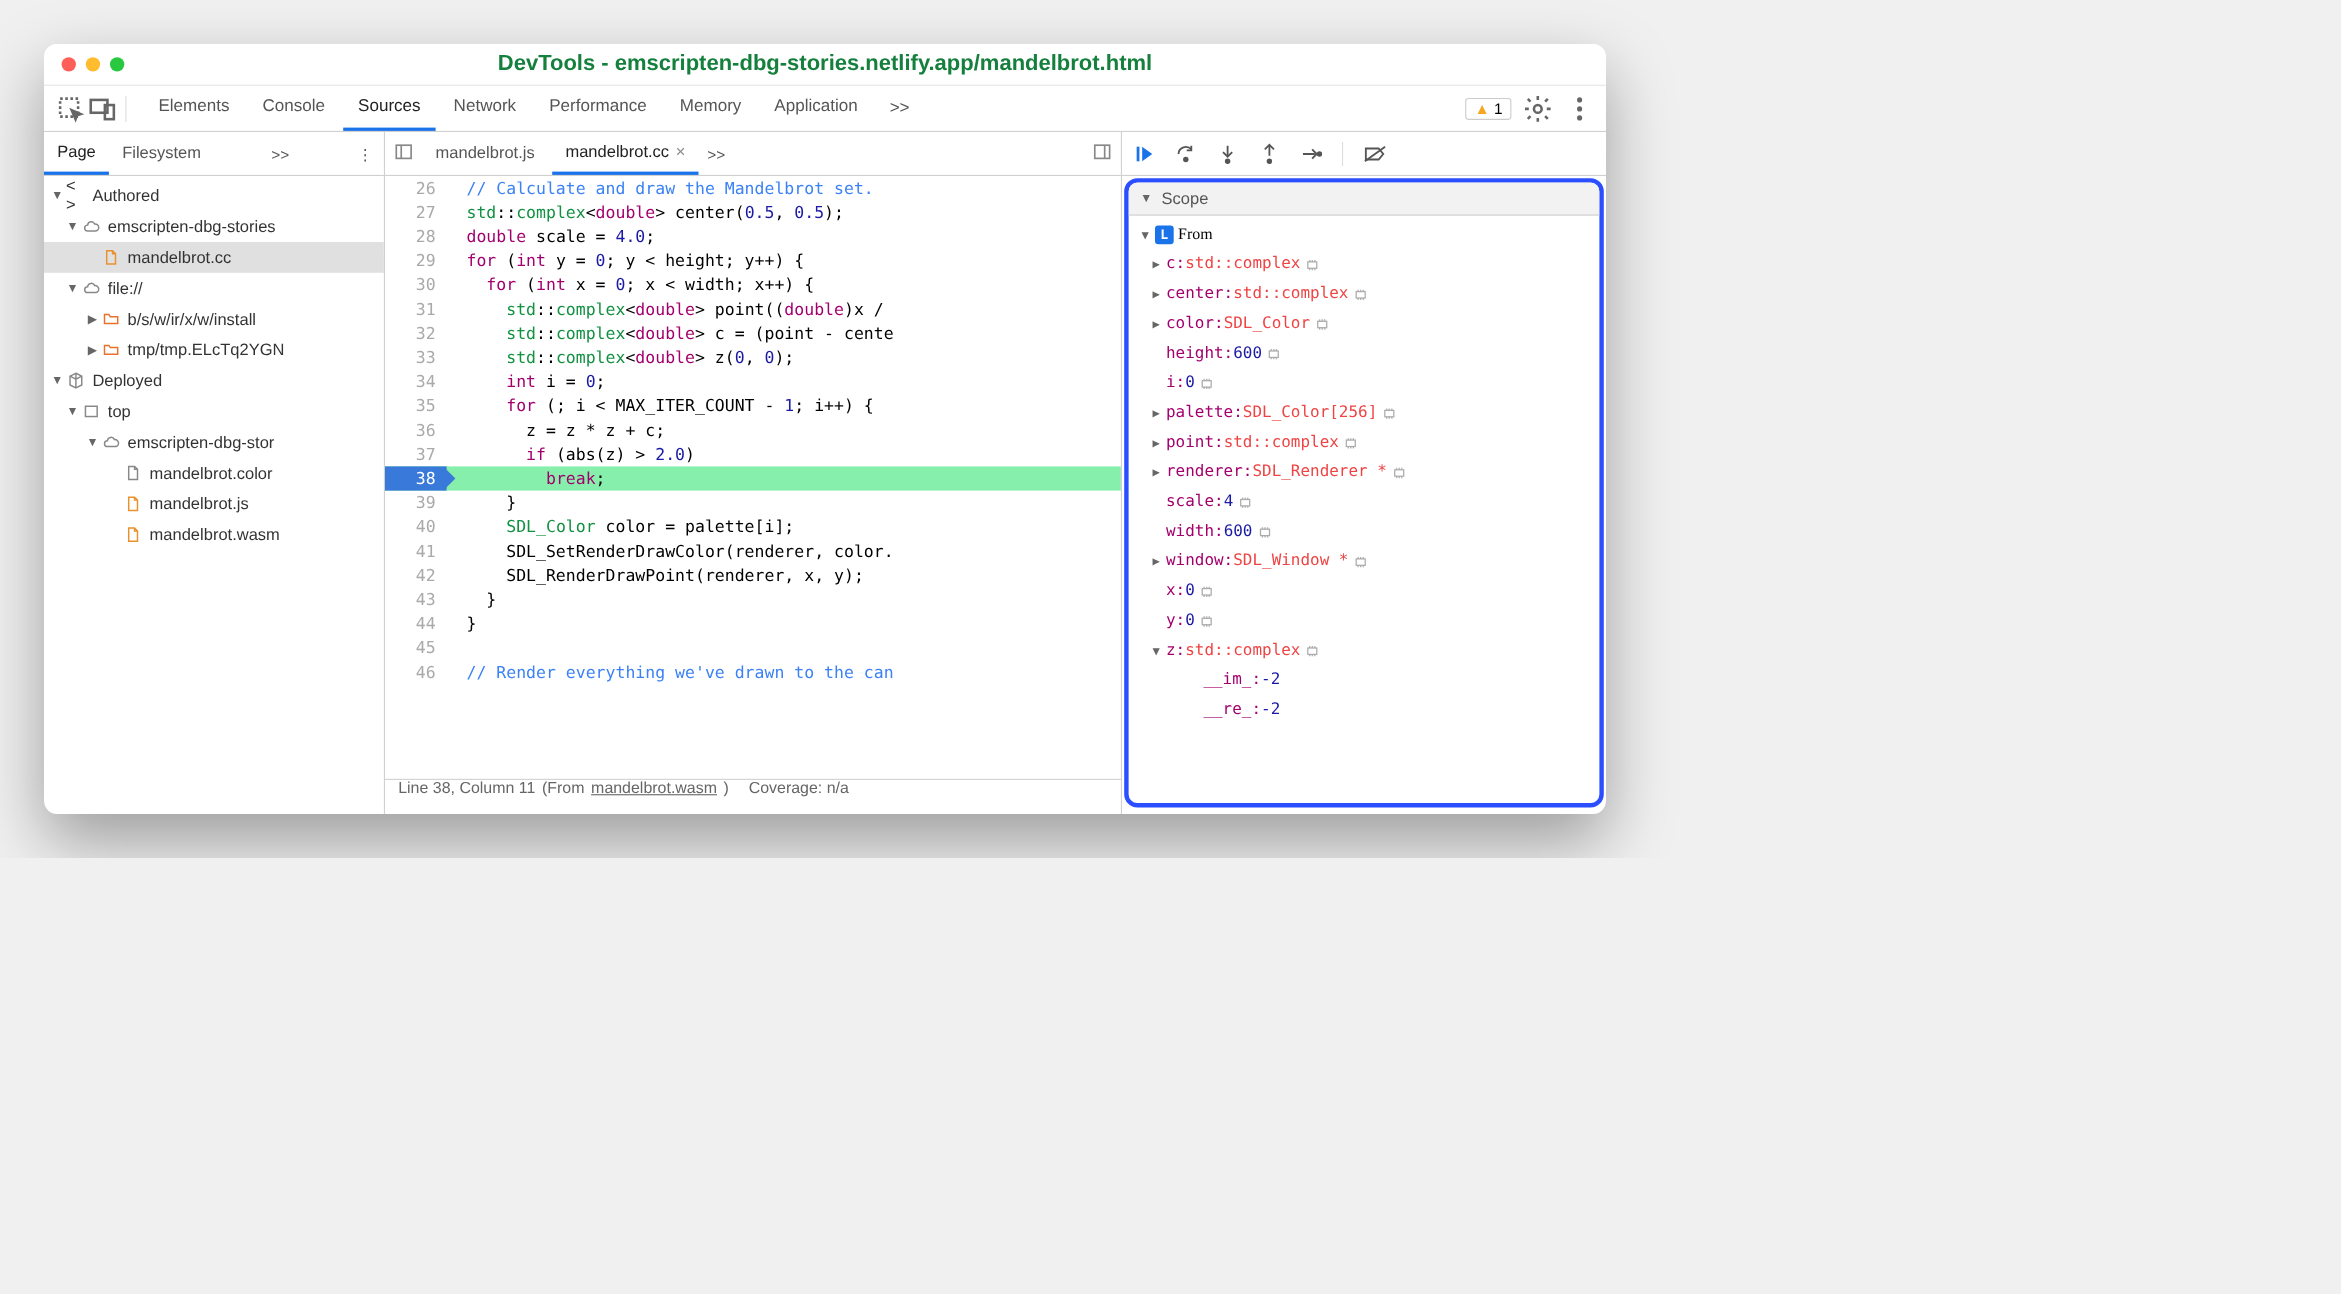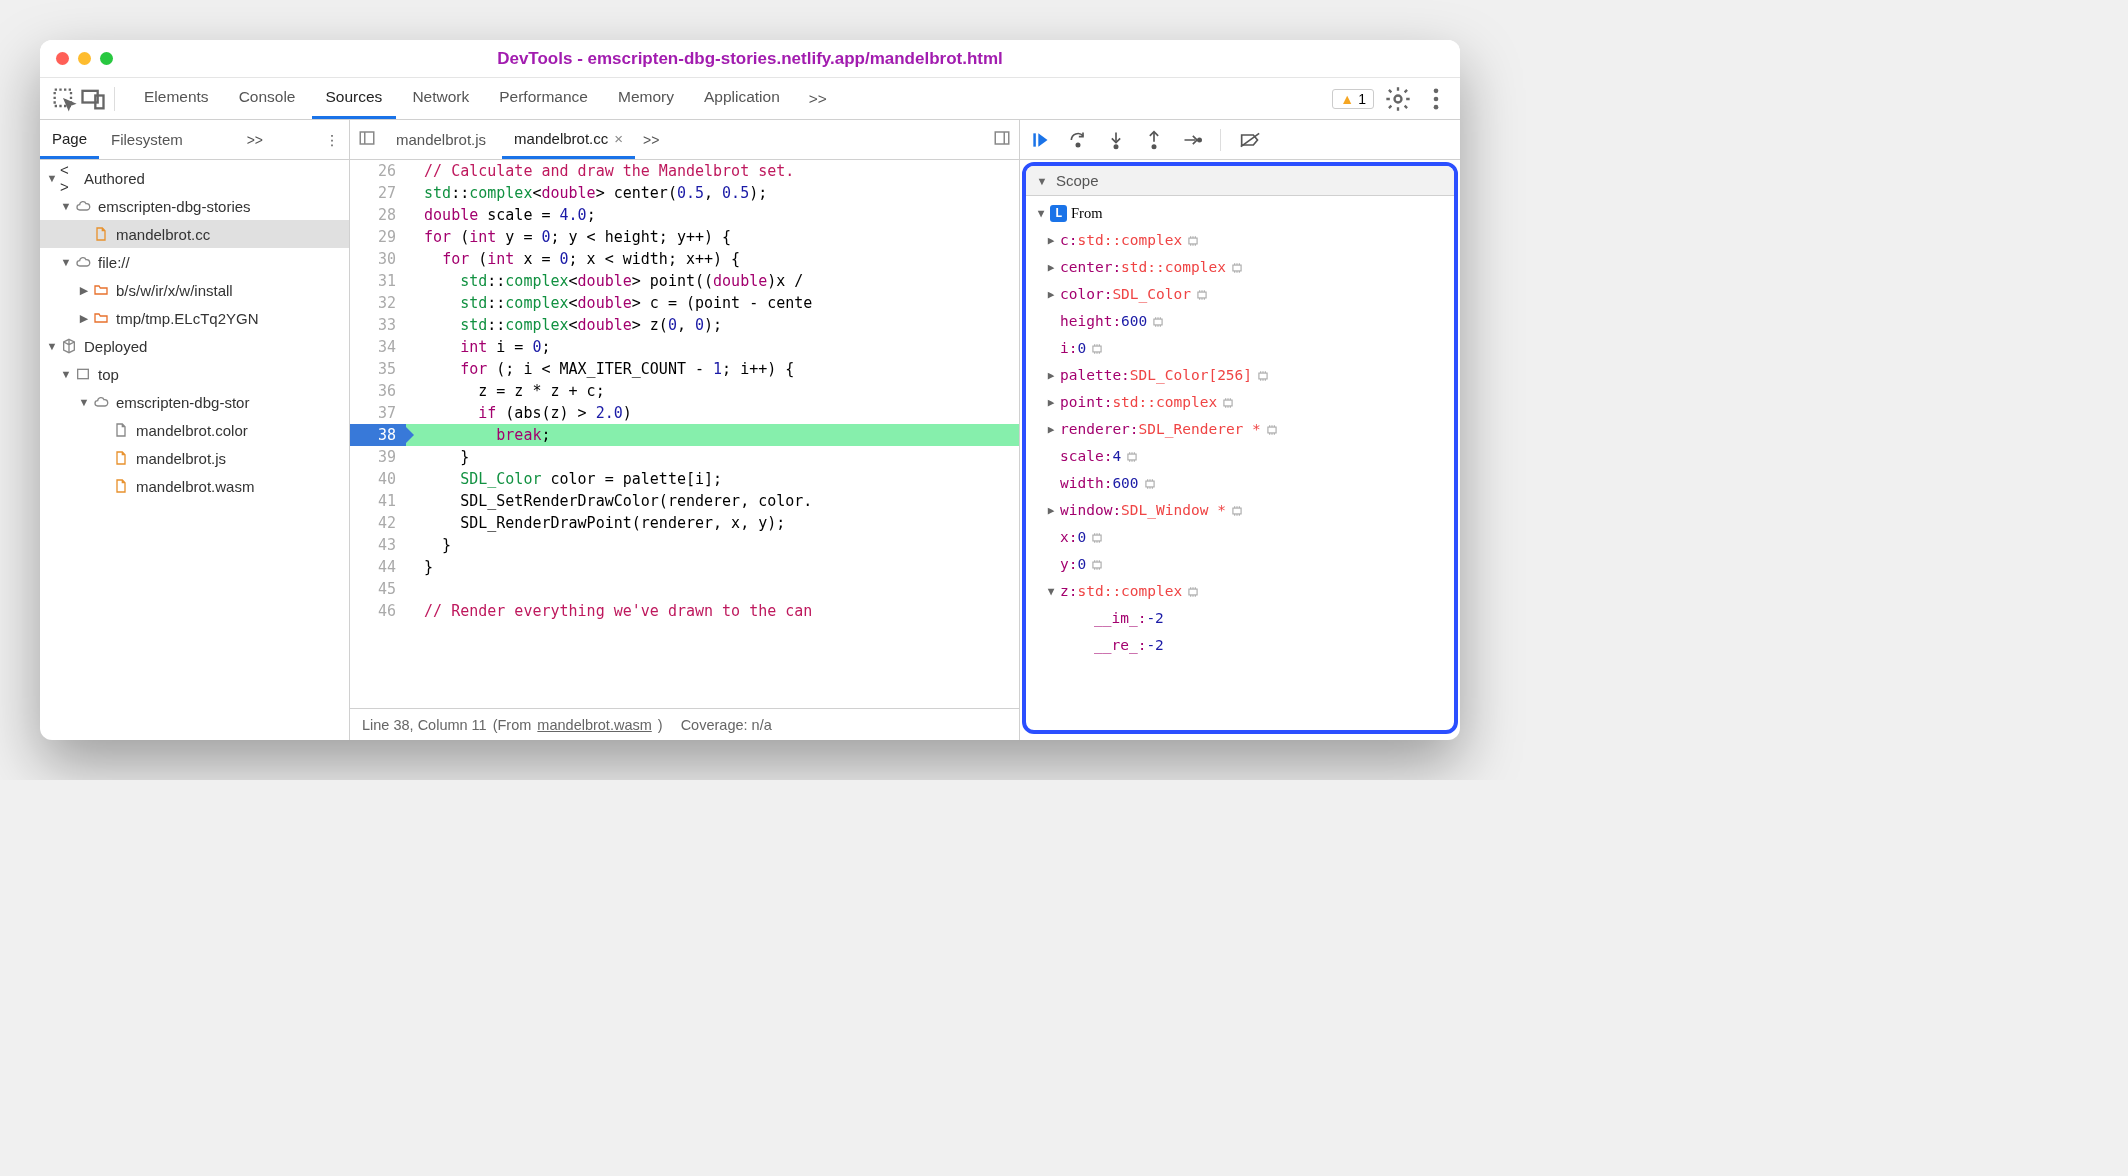--- a/index.html
+++ b/index.html
@@ -4,21 +4,21 @@
 <style>
 * { box-sizing: border-box; margin: 0; padding: 0; }
 body { font-family: -apple-system, "Helvetica Neue", Arial, sans-serif; font-size: 14px; background: #f0f0f0; padding: 40px; }
 .window { width: 1420px; background: #fff; border-radius: 12px; box-shadow: 0 25px 60px rgba(0,0,0,0.35); overflow: hidden; }
 .titlebar { display: flex; align-items: center; height: 38px; background: #fff; position: relative; border-bottom: 1px solid #e5e5e5; }
 .traffic { display: flex; gap: 9px; padding-left: 16px; }
 .dot { width: 13px; height: 13px; border-radius: 50%; }
 .dot.red { background: #ff5f57; }
 .dot.yellow { background: #febc2e; }
 .dot.green { background: #28c840; }
-.title { position: absolute; left: 0; right: 0; text-align: center; font-weight: 600; color: #a21caf; font-size: 17px; pointer-events: none; }
+.title { position: absolute; left: 0; right: 0; text-align: center; font-weight: 600; color: #15803d; font-size: 20px; pointer-events: none; }
 
 .toolbar { display: flex; align-items: center; height: 42px; border-bottom: 1px solid #d0d0d0; padding: 0 10px; gap: 1px; }
 .tool-icon { width: 28px; height: 28px; display: flex; align-items: center; justify-content: center; color: #666; cursor: pointer; }
 .tabs-main { display: flex; gap: 2px; margin-left: 8px; }
 .tab-main { padding: 10px 14px; color: #555; cursor: pointer; font-size: 15.5px; }
 .tab-main.active { color: #222; font-weight: 500; border-bottom: 3px solid #1a73e8; }
 .toolbar-right { margin-left: auto; display: flex; align-items: center; gap: 10px; }
 .warn-badge { border: 1px solid #ccc; border-radius: 3px; padding: 1px 7px; display: flex; align-items: center; gap: 4px; font-size: 14px; }
 .warn-tri { color: #f5a623; }
 
@@ -45,40 +45,40 @@
 .editor-tabs .more { margin-left: 4px; color: #555; cursor:pointer; }
 .editor-tabs .right { margin-left: auto; color: #888; cursor:pointer; }
 .editor-tabs .left { color: #888; cursor:pointer; margin-right:4px;}
 .code { flex: 1; overflow: hidden; font-family: Menlo, Consolas, monospace; font-size: 15px; line-height: 22px; white-space: pre; position:relative; }
 .code-line { display: flex; }
 .gutter { width: 56px; text-align: right; color: #aaa; padding-right: 10px; flex-shrink:0; user-select:none;}
 .code-content { flex:1; overflow:hidden; }
 .hl-line { background: #86efac; }
 .hl-line .gutter { background: #3879d9; color: #fff; position:relative;}
 .hl-line .gutter::after { content:""; position:absolute; right:-8px; top:0; border:11px solid transparent; border-left-color:#3879d9; border-right-width:0;}
-.statusbar { height: 32px; border-top: 1px solid #d0d0d0; display: flex; align-items: center; padding: 0 12px; font-size: 14.5px; color: #666; gap: 6px;}
+.statusbar { height: 32px; border-top: 1px solid #d0d0d0; display: flex; align-items: flex-start; padding: 0 12px; font-size: 14.5px; color: #666; gap: 6px;}
 .statusbar .u { text-decoration: underline; }
 
 .debug { width: 440px; display: flex; flex-direction: column; }
 .debug-toolbar { display: flex; align-items: center; height: 40px; border-bottom: 1px solid #d0d0d0; padding: 0 10px; gap: 18px; }
 .dtool { color: #555; cursor:pointer; display:flex; }
 .dtool.play { color:#1a73e8;}
 .scope-box { flex:1; border: 4px solid #2b4fff; border-radius: 12px; margin: 2px 2px 6px 2px; overflow:hidden; display:flex; flex-direction:column;}
 .scope-header { background: #f2f2f2; border-bottom: 1px solid #d0d0d0; padding: 6px 10px; font-size: 15px; color: #555; display:flex; align-items:center; gap:6px;}
 .scope-body { flex:1; overflow:auto; font-family: Menlo, Consolas, monospace; font-size: 14.5px; line-height: 27px; padding: 4px 0;}
 .scope-row { display:flex; align-items:center; padding: 0 8px;}
 .scope-row .tw{ width:14px;}
 .vname { color: #a3006e; }
 .vtype { color: #ef4444; }
 .vnum { color: #1a1aa6; }
 .mem-icon { opacity:.6; margin-left:4px;}
 .L-badge { background:#1a73e8; color:#fff; font-weight:bold; border-radius:3px; width:17px; height:17px; display:inline-flex; align-items:center; justify-content:center; font-size:12px; margin-right:4px;}
 
 
-.c-comment { color:#be185d;} .c-kw{color:#a3006e;} .c-type{color:#119141;} .c-num{color:#1a1aa6;}
+.c-comment { color:#3b82f6;} .c-kw{color:#a3006e;} .c-type{color:#119141;} .c-num{color:#1a1aa6;}
 </style>
 </head>
 <body>
 
 <div class="window">
   <div class="titlebar">
     <div class="traffic">
       <div class="dot red"></div>
       <div class="dot yellow"></div>
       <div class="dot green"></div>

